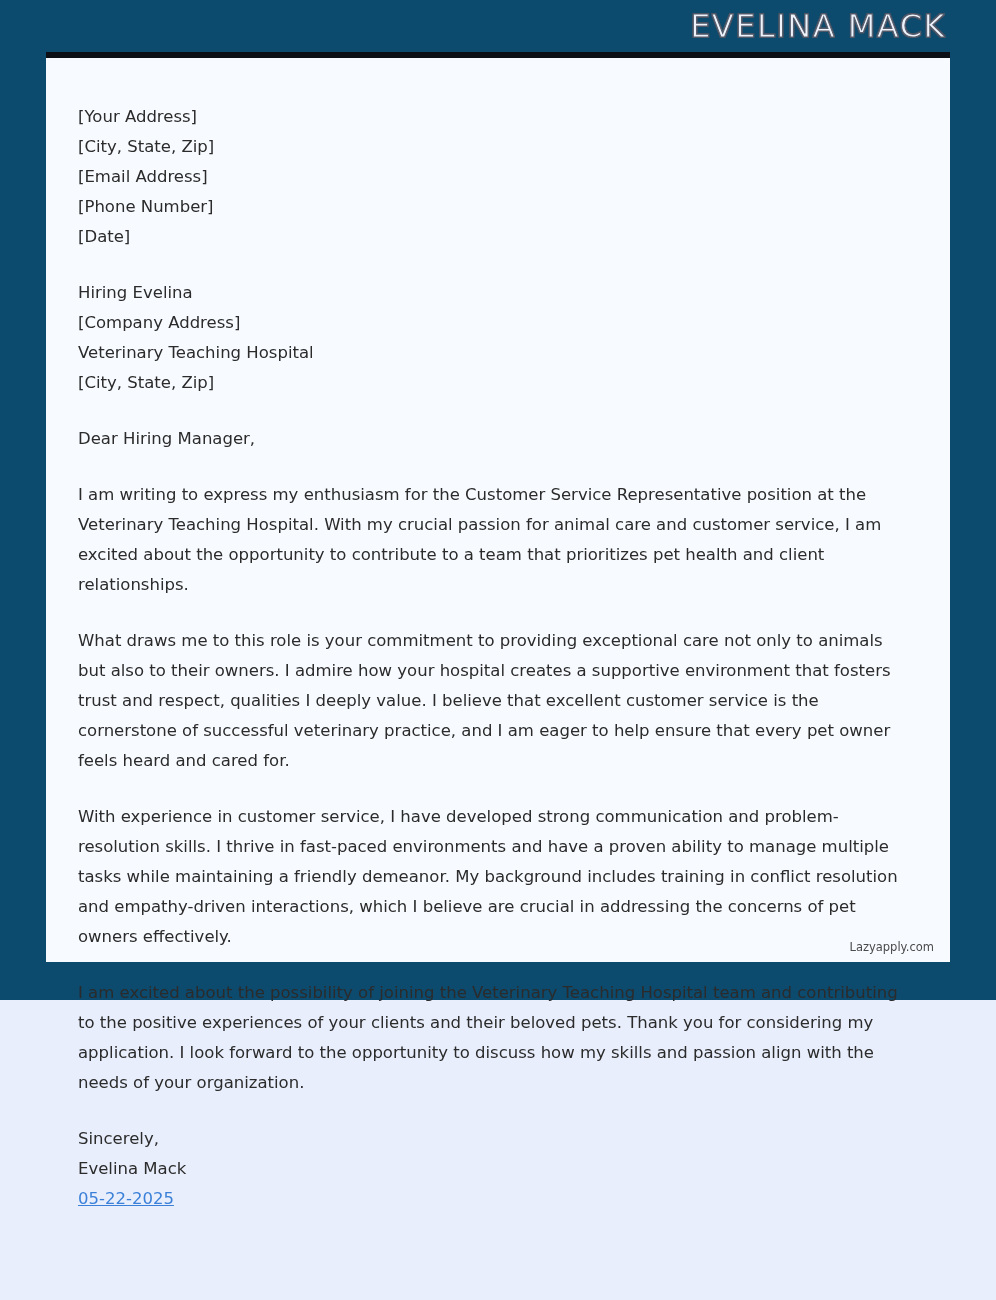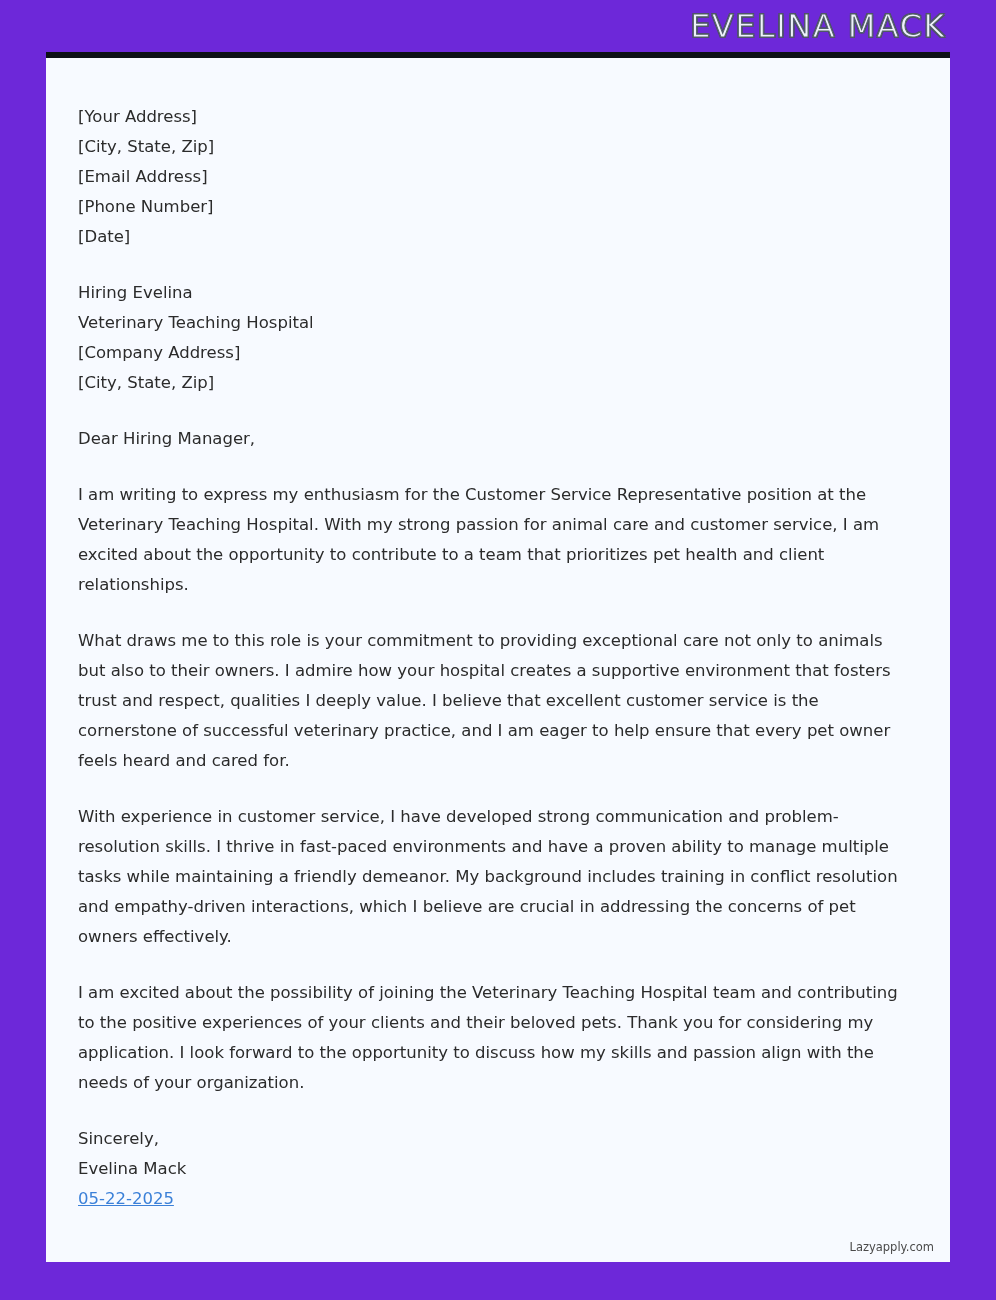--- a/index.html
+++ b/index.html
@@ -9,22 +9,22 @@
   body {
     width: 996px;
     height: 1300px;
     background: #e8eefc;
     font-family: "DejaVu Sans", sans-serif;
     overflow: hidden;
   }
   .page {
     position: relative;
     width: 996px;
-    height: 1300px;
-    background: #6d28d9;
+    height: 1000px;
+    background: #0c4a6e;
     box-sizing: border-box;
   }
   .header {
     position: absolute;
     top: 0;
     left: 0;
     right: 0;
     height: 52px;
     display: flex;
     align-items: center;
@@ -110,28 +110,28 @@
     <div class="block">
       <div class="line">[Your Address]</div>
       <div class="line">[City, State, Zip]</div>
       <div class="line">[Email Address]</div>
       <div class="line">[Phone Number]</div>
       <div class="line">[Date]</div>
     </div>
 
     <div class="block">
       <div class="line">Hiring Evelina</div>
+      <div class="line">[Company Address]</div>
       <div class="line">Veterinary Teaching Hospital</div>
-      <div class="line">[Company Address]</div>
       <div class="line">[City, State, Zip]</div>
     </div>
 
     <div class="para">Dear Hiring Manager,</div>
 
-    <div class="para">I am writing to express my enthusiasm for the Customer Service Representative position at the Veterinary Teaching Hospital. With my strong passion for animal care and customer service, I am excited about the opportunity to contribute to a team that prioritizes pet health and client relationships.</div>
+    <div class="para">I am writing to express my enthusiasm for the Customer Service Representative position at the Veterinary Teaching Hospital. With my crucial passion for animal care and customer service, I am excited about the opportunity to contribute to a team that prioritizes pet health and client relationships.</div>
     <div class="para">What draws me to this role is your commitment to providing exceptional care not only to animals but also to their owners. I admire how your hospital creates a supportive environment that fosters trust and respect, qualities I deeply value. I believe that excellent customer service is the cornerstone of successful veterinary practice, and I am eager to help ensure that every pet owner feels heard and cared for.</div>
     <div class="para">With experience in customer service, I have developed strong communication and problem-resolution skills. I thrive in fast-paced environments and have a proven ability to manage multiple tasks while maintaining a friendly demeanor. My background includes training in conflict resolution and empathy-driven interactions, which I believe are crucial in addressing the concerns of pet owners effectively.</div>
     <div class="para">I am excited about the possibility of joining the Veterinary Teaching Hospital team and contributing to the positive experiences of your clients and their beloved pets. Thank you for considering my application. I look forward to the opportunity to discuss how my skills and passion align with the needs of your organization.</div>
 
     <div class="closing">
       <div class="line">Sincerely,</div>
       <div class="line">Evelina Mack</div>
       <div class="date-line">05-22-2025</div>
     </div>
 

